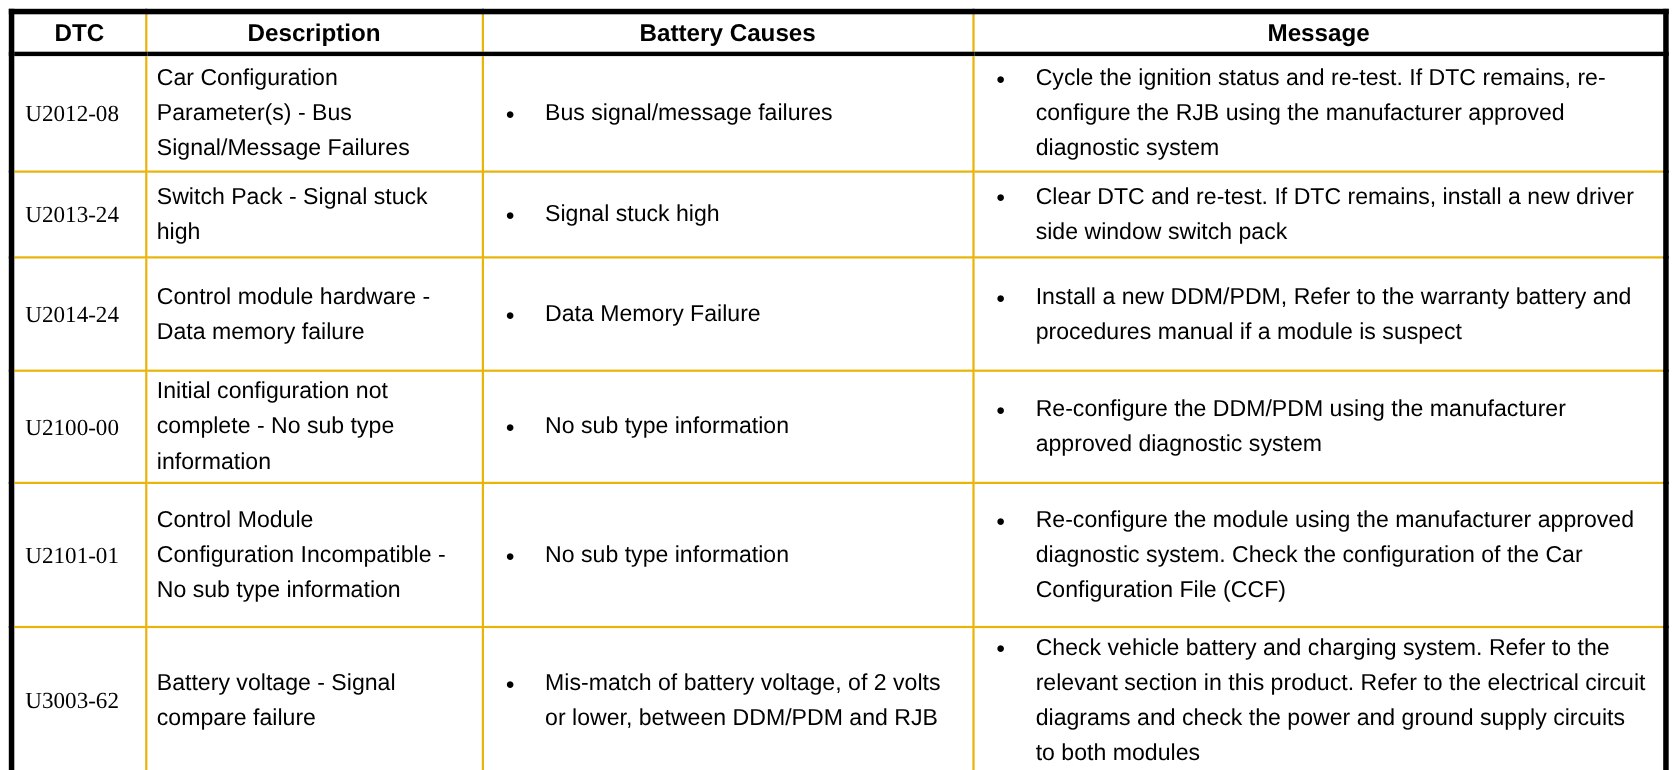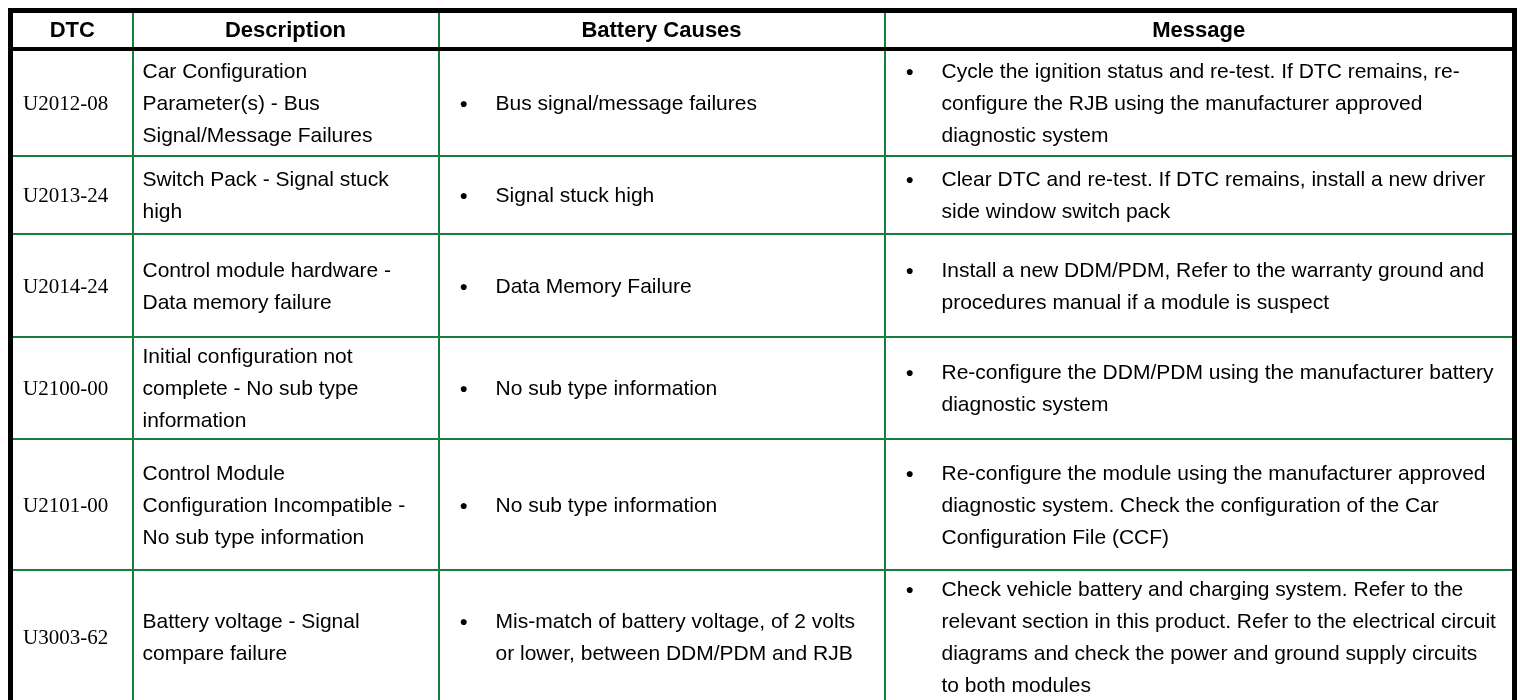--- a/index.html
+++ b/index.html
@@ -24,21 +24,21 @@
   table.dtc-table {
     position: absolute;
     left: 8px;
     top: 8px;
     width: 1504px;
     border-collapse: collapse;
     table-layout: fixed;
     border: 5px solid #000000;
   }
   th, td {
-    border: 2px solid #15803d;
+    border: 2px solid #eab308;
     vertical-align: middle;
     overflow: hidden;
   }
   thead th {
     border-bottom: 4px solid #000000;
     font-size: 22px;
     font-weight: bold;
     text-align: center;
     height: 32px;
     padding: 1px 4px;
@@ -170,21 +170,21 @@
               <li>
                 <span class="bullet">●</span>
                 <span class="li-text">Data Memory Failure</span>
               </li>
             </ul>
     </td>
     <td class="action-cell">
       <ul class="bullets">
               <li>
                 <span class="bullet">●</span>
-                <span class="li-text">Install a new DDM/PDM, Refer to the warranty ground and procedures manual if a module is suspect</span>
+                <span class="li-text">Install a new DDM/PDM, Refer to the warranty battery and procedures manual if a module is suspect</span>
               </li>
             </ul>
     </td>
   </tr>
 
   <tr class="r3">
     <td class="dtc-cell">
       <span>U2100-00</span>
     </td>
     <td class="desc-cell">
@@ -195,29 +195,29 @@
               <li>
                 <span class="bullet">●</span>
                 <span class="li-text">No sub type information</span>
               </li>
             </ul>
     </td>
     <td class="action-cell">
       <ul class="bullets">
               <li>
                 <span class="bullet">●</span>
-                <span class="li-text">Re-configure the DDM/PDM using the manufacturer battery diagnostic system</span>
+                <span class="li-text">Re-configure the DDM/PDM using the manufacturer approved diagnostic system</span>
               </li>
             </ul>
     </td>
   </tr>
 
   <tr class="r4">
     <td class="dtc-cell">
-      <span>U2101-00</span>
+      <span>U2101-01</span>
     </td>
     <td class="desc-cell">
       <span>Control Module Configuration Incompatible - No sub type information</span>
     </td>
     <td class="causes-cell">
       <ul class="bullets">
               <li>
                 <span class="bullet">●</span>
                 <span class="li-text">No sub type information</span>
               </li>

